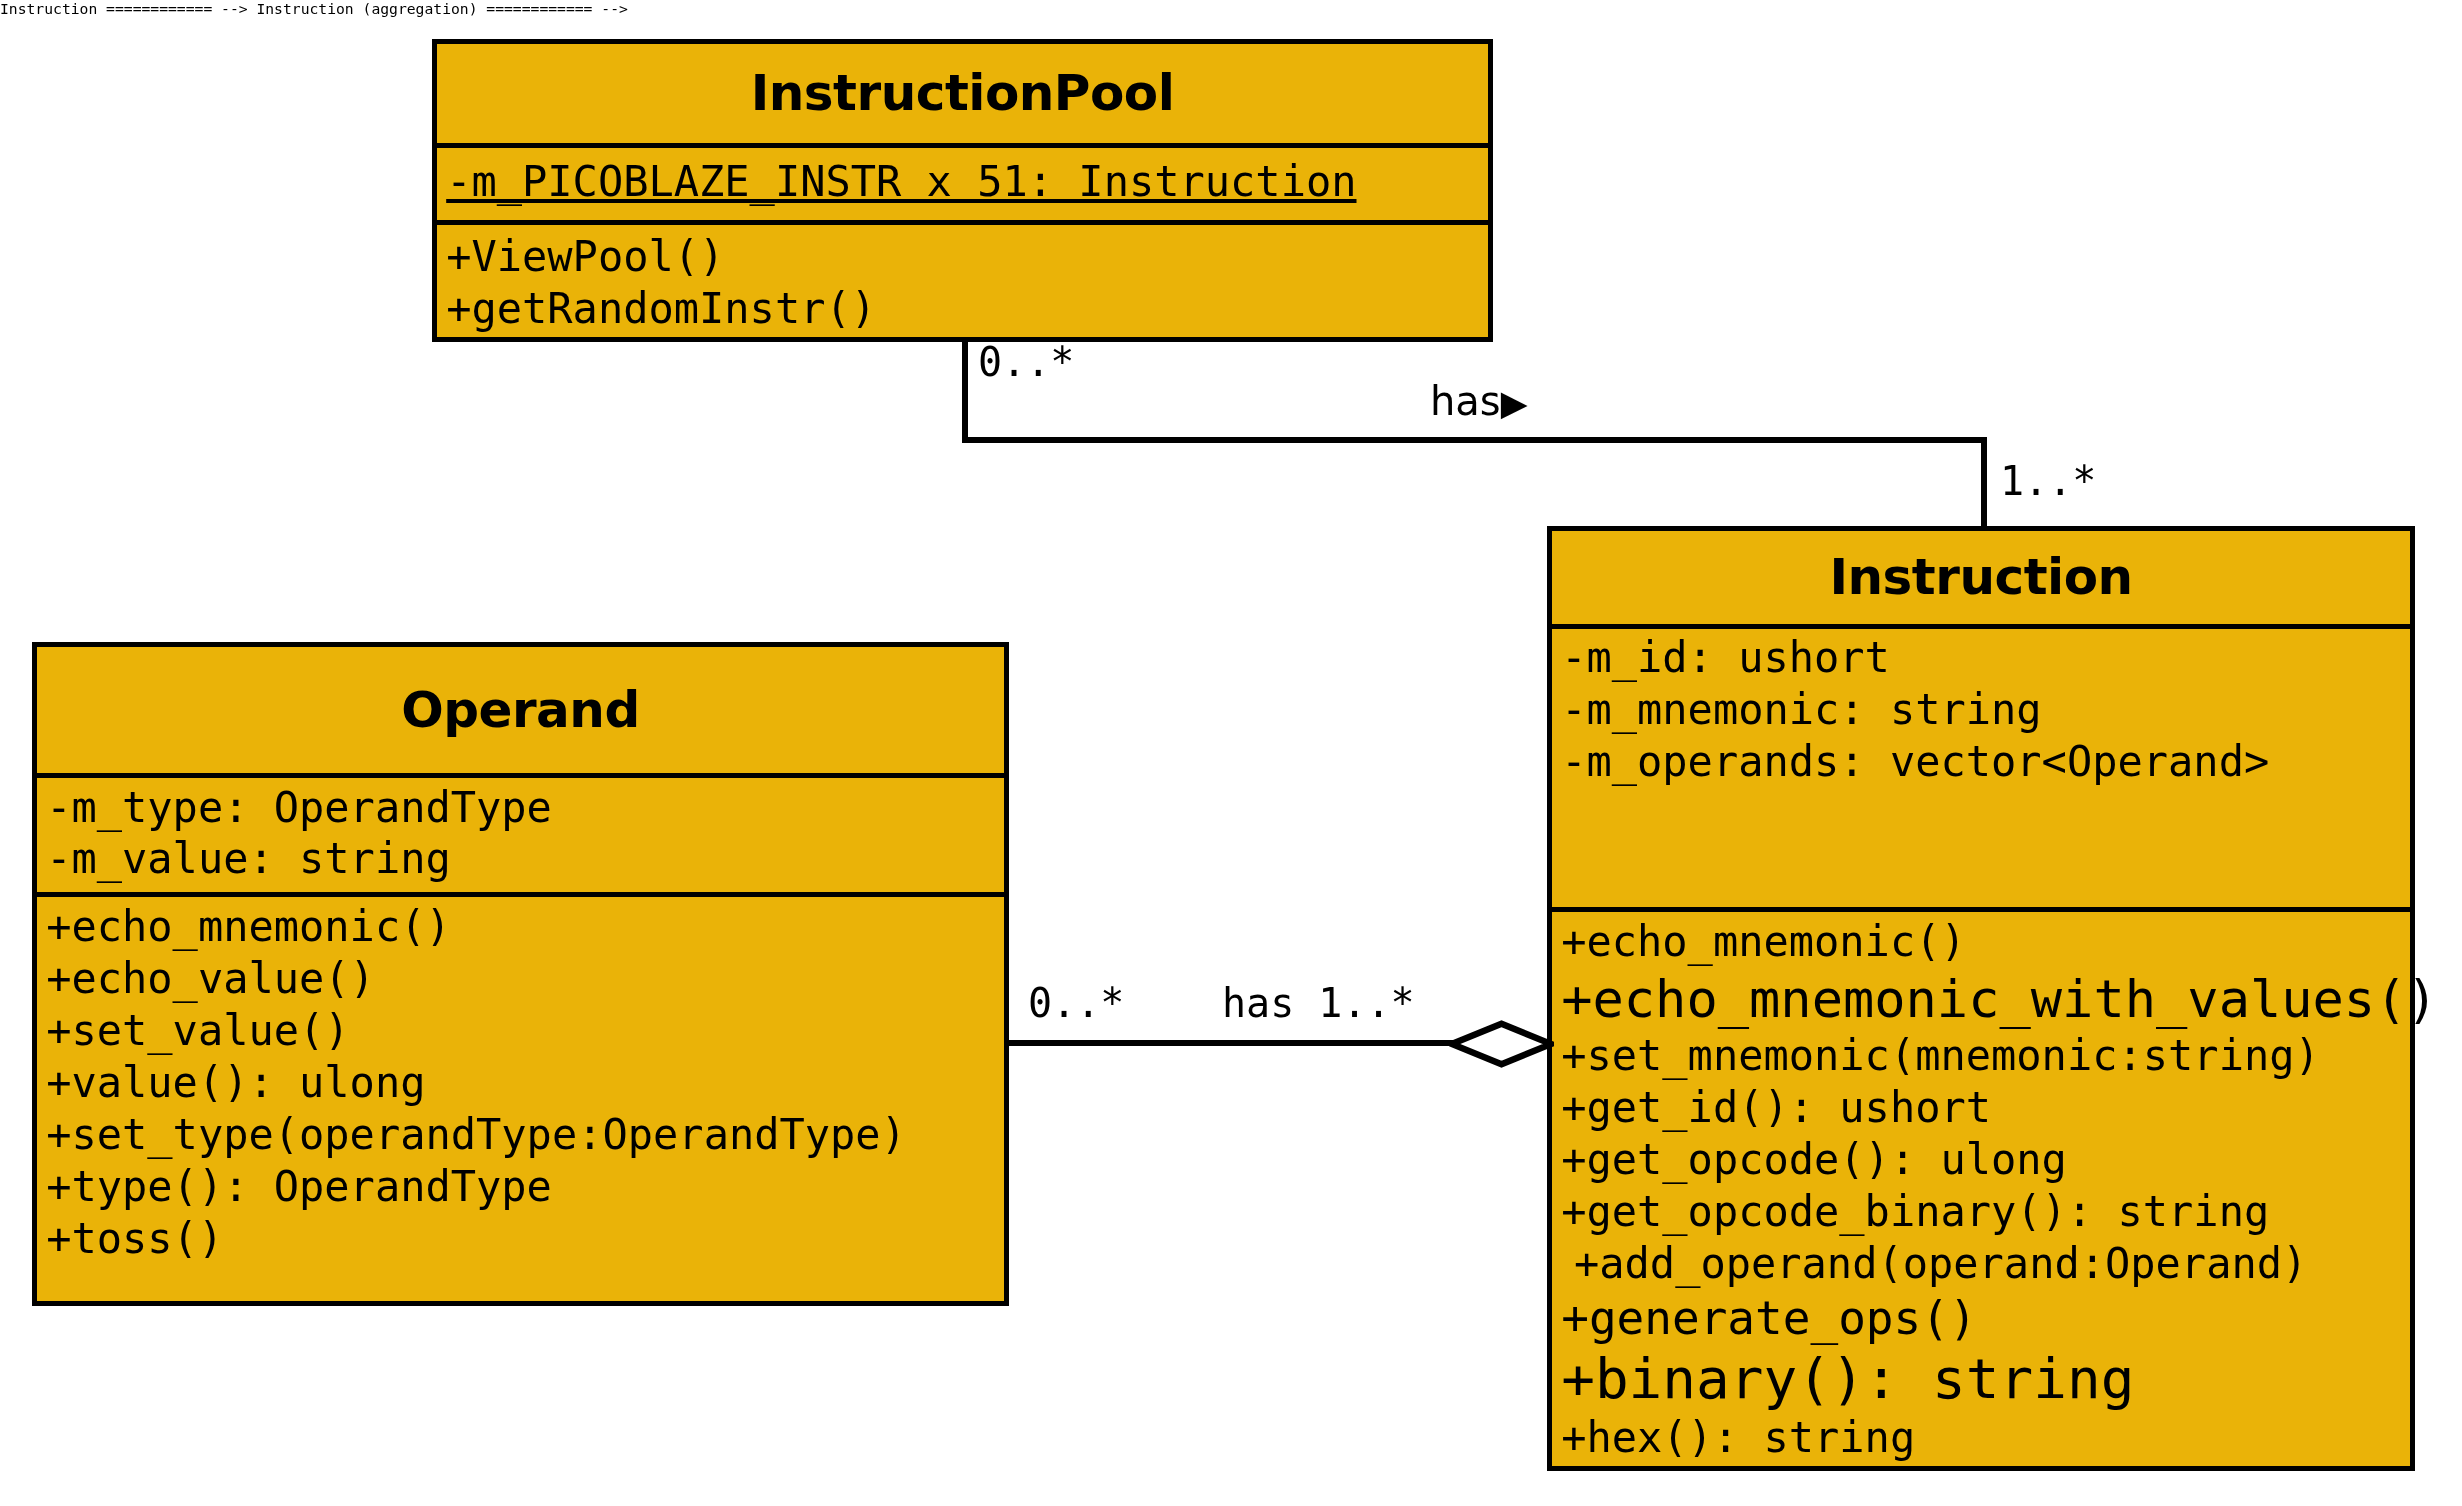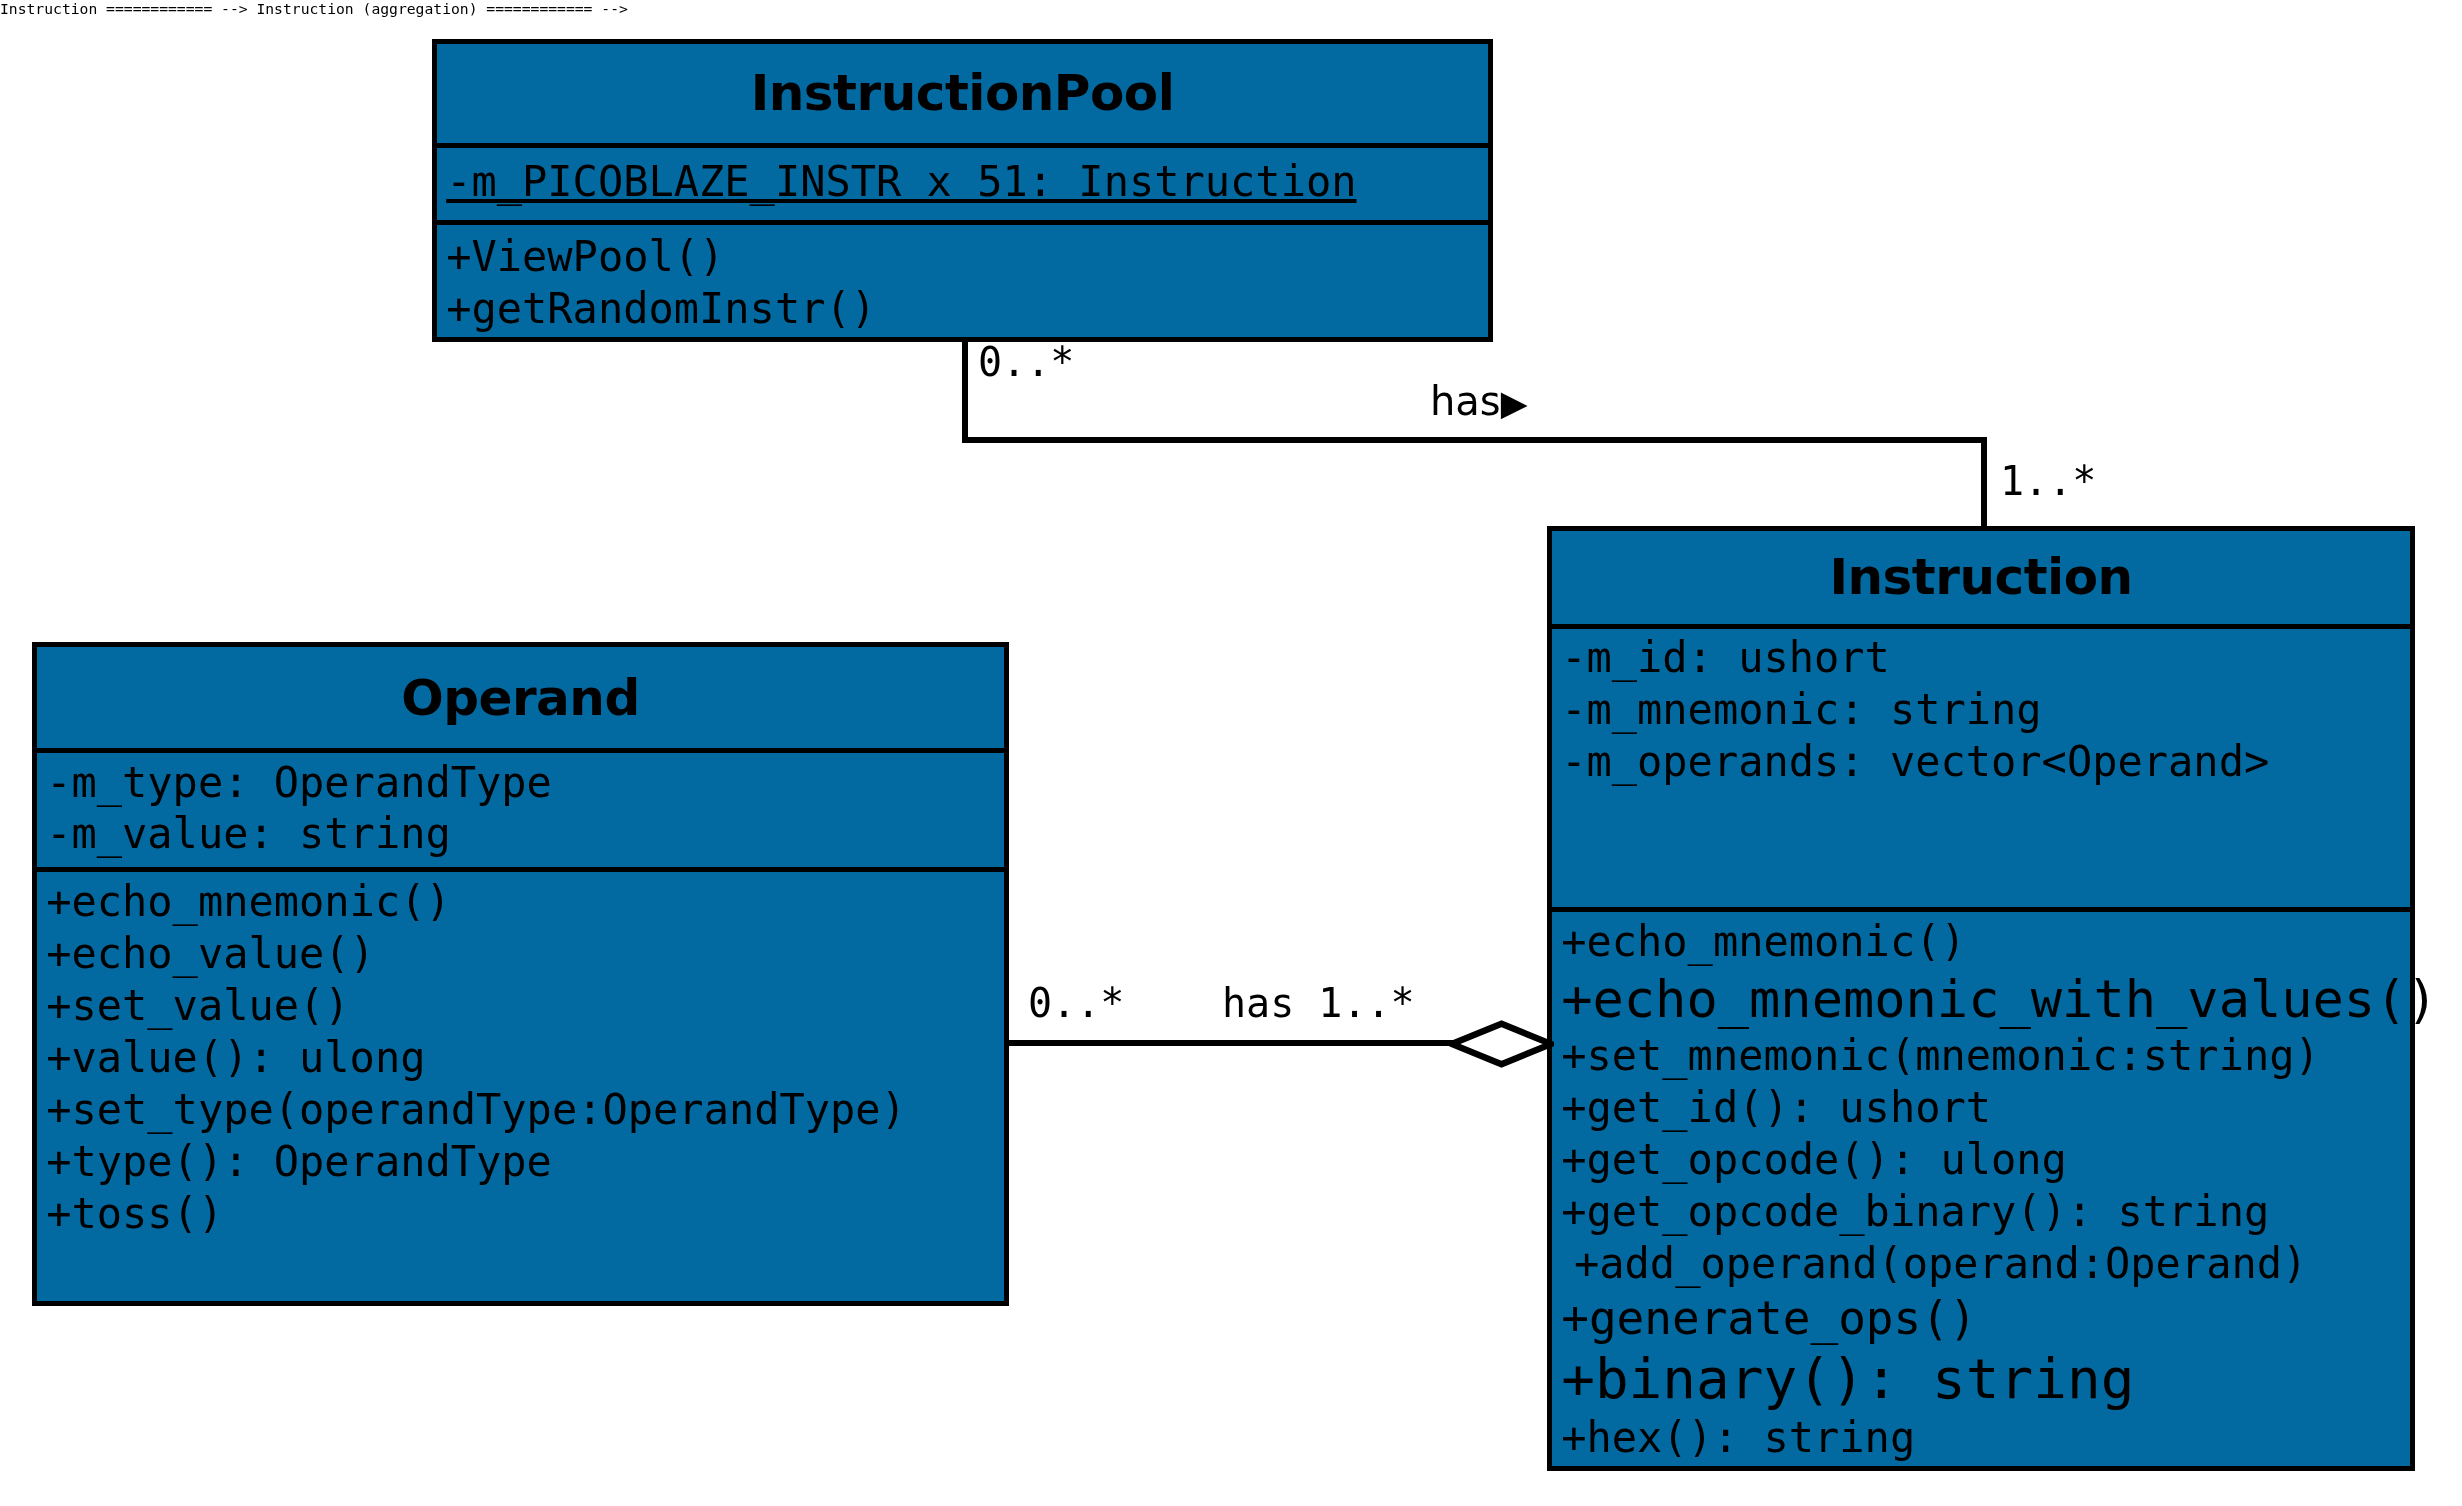--- a/index.html
+++ b/index.html
@@ -14,21 +14,21 @@
     height: 1506px;
     background: #ffffff;
     overflow: hidden;
     font-family: "DejaVu Sans Mono", "Liberation Mono", monospace;
   }
 
   
   .uml-class {
     position: absolute;
     box-sizing: border-box;
-    background: #0369a1;
+    background: #eab308;
     border: 5.5px solid #000000;
     display: flex;
     flex-direction: column;
     z-index: 5;
   }
   .cls-title {
     box-sizing: border-box;
     text-align: center;
     font-family: "DejaVu Sans", "Liberation Sans", sans-serif;
     font-weight: bold;
@@ -127,21 +127,21 @@
       <div class="cls-row is-static" style="font-size:42px; padding-top:7.4px;">-m_PICOBLAZE_INSTR x 51: Instruction</div>
     </div>
     <div class="cls-compartment" style="flex:1;">
       <div class="cls-row" style="font-size:42px; padding-top:5.5px;">+ViewPool()</div>
       <div class="cls-row" style="font-size:42px; padding-top:9.2px;">+getRandomInstr()</div>
     </div>
   </div>
 
   
   <div class="uml-class" style="left:32px; top:642px; width:977px; height:664px;">
-    <div class="cls-title" style="height:101px; font-size:50px;">Operand</div>
+    <div class="cls-title" style="height:126px; font-size:50px;">Operand</div>
     <div class="cls-compartment" style="height:119px;">
       <div class="cls-row" style="font-size:42px; padding-top:3.7px;">-m_type: OperandType</div>
       <div class="cls-row" style="font-size:42px; padding-top:9.2px;">-m_value: string</div>
     </div>
     <div class="cls-compartment" style="flex:1;">
       <div class="cls-row" style="font-size:42px; padding-top:3.7px;">+echo_mnemonic()</div>
       <div class="cls-row" style="font-size:42px; padding-top:10px;">+echo_value()</div>
       <div class="cls-row" style="font-size:42px; padding-top:10px;">+set_value()</div>
       <div class="cls-row" style="font-size:42px; padding-top:10px;">+value(): ulong</div>
       <div class="cls-row" style="font-size:42px; padding-top:10px;">+set_type(operandType:OperandType)</div>

